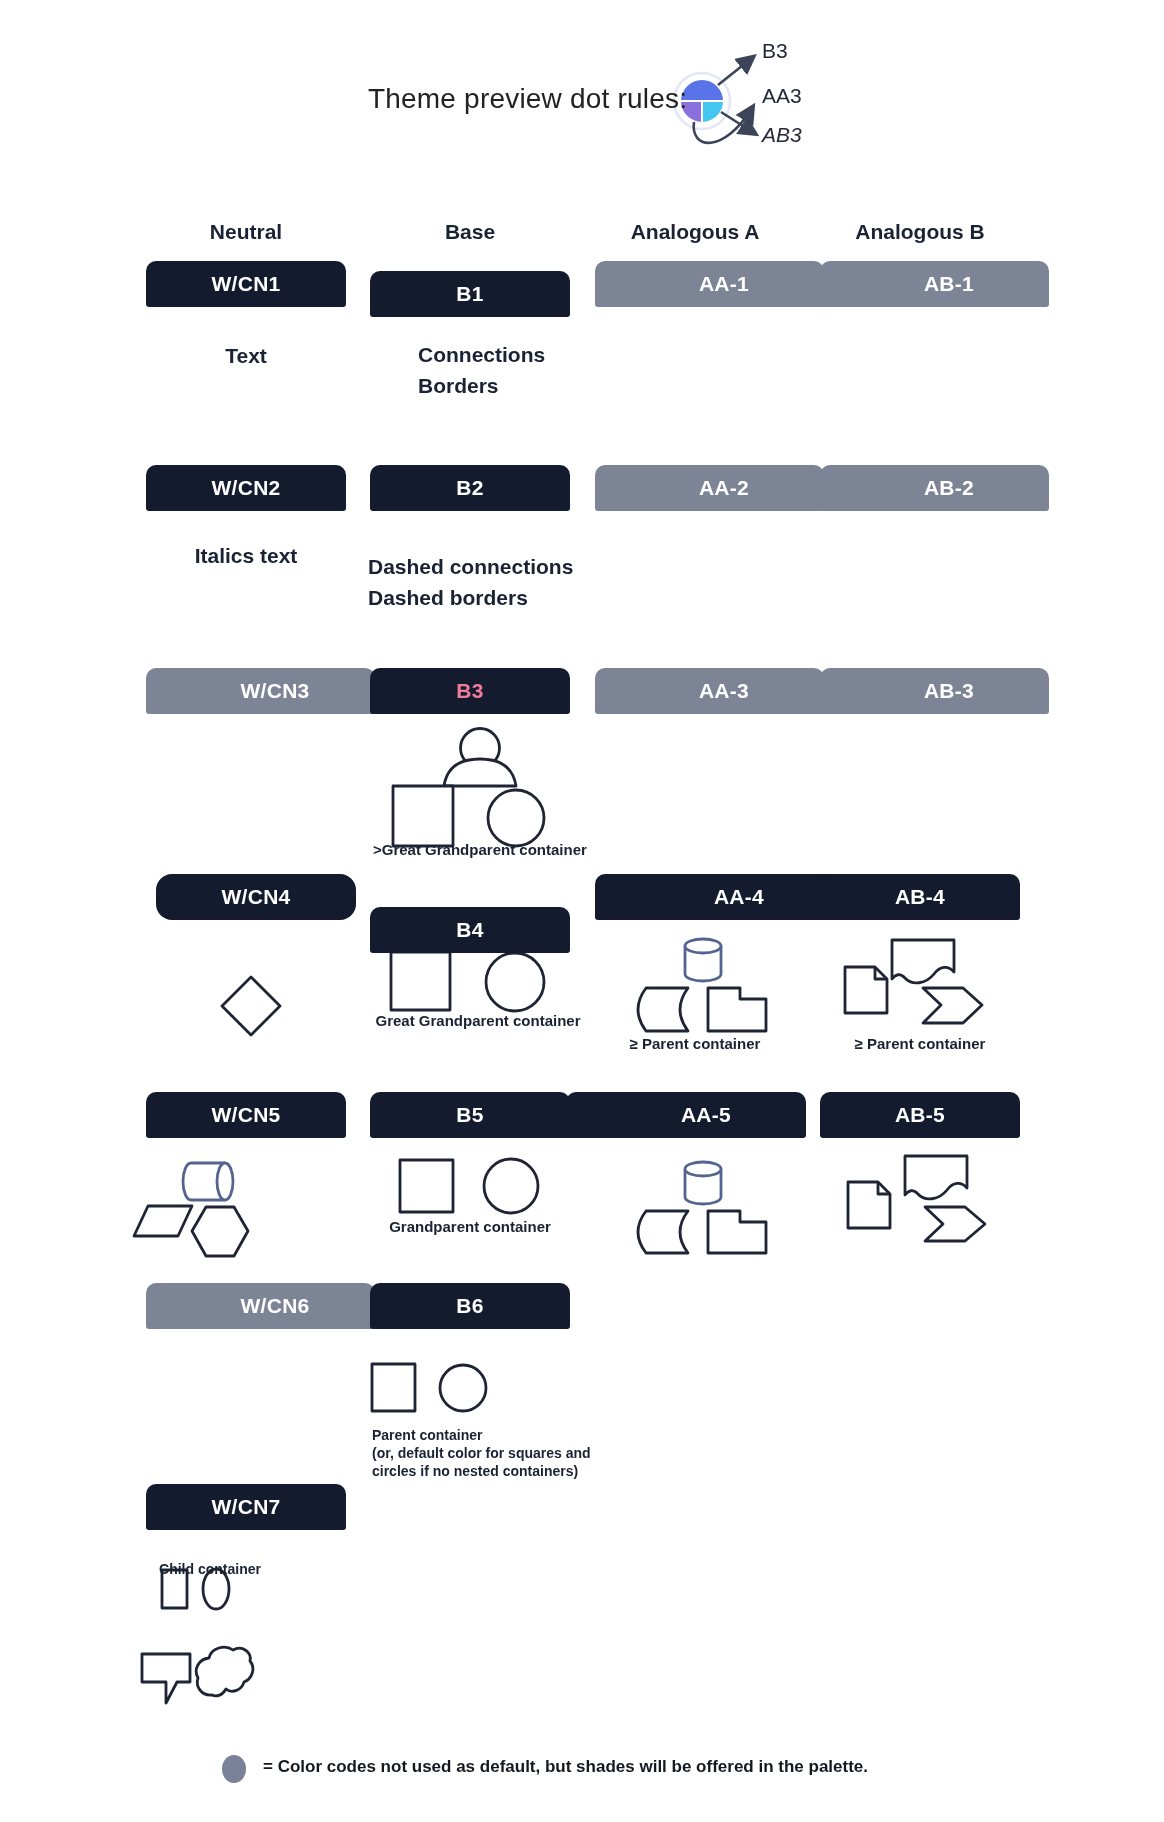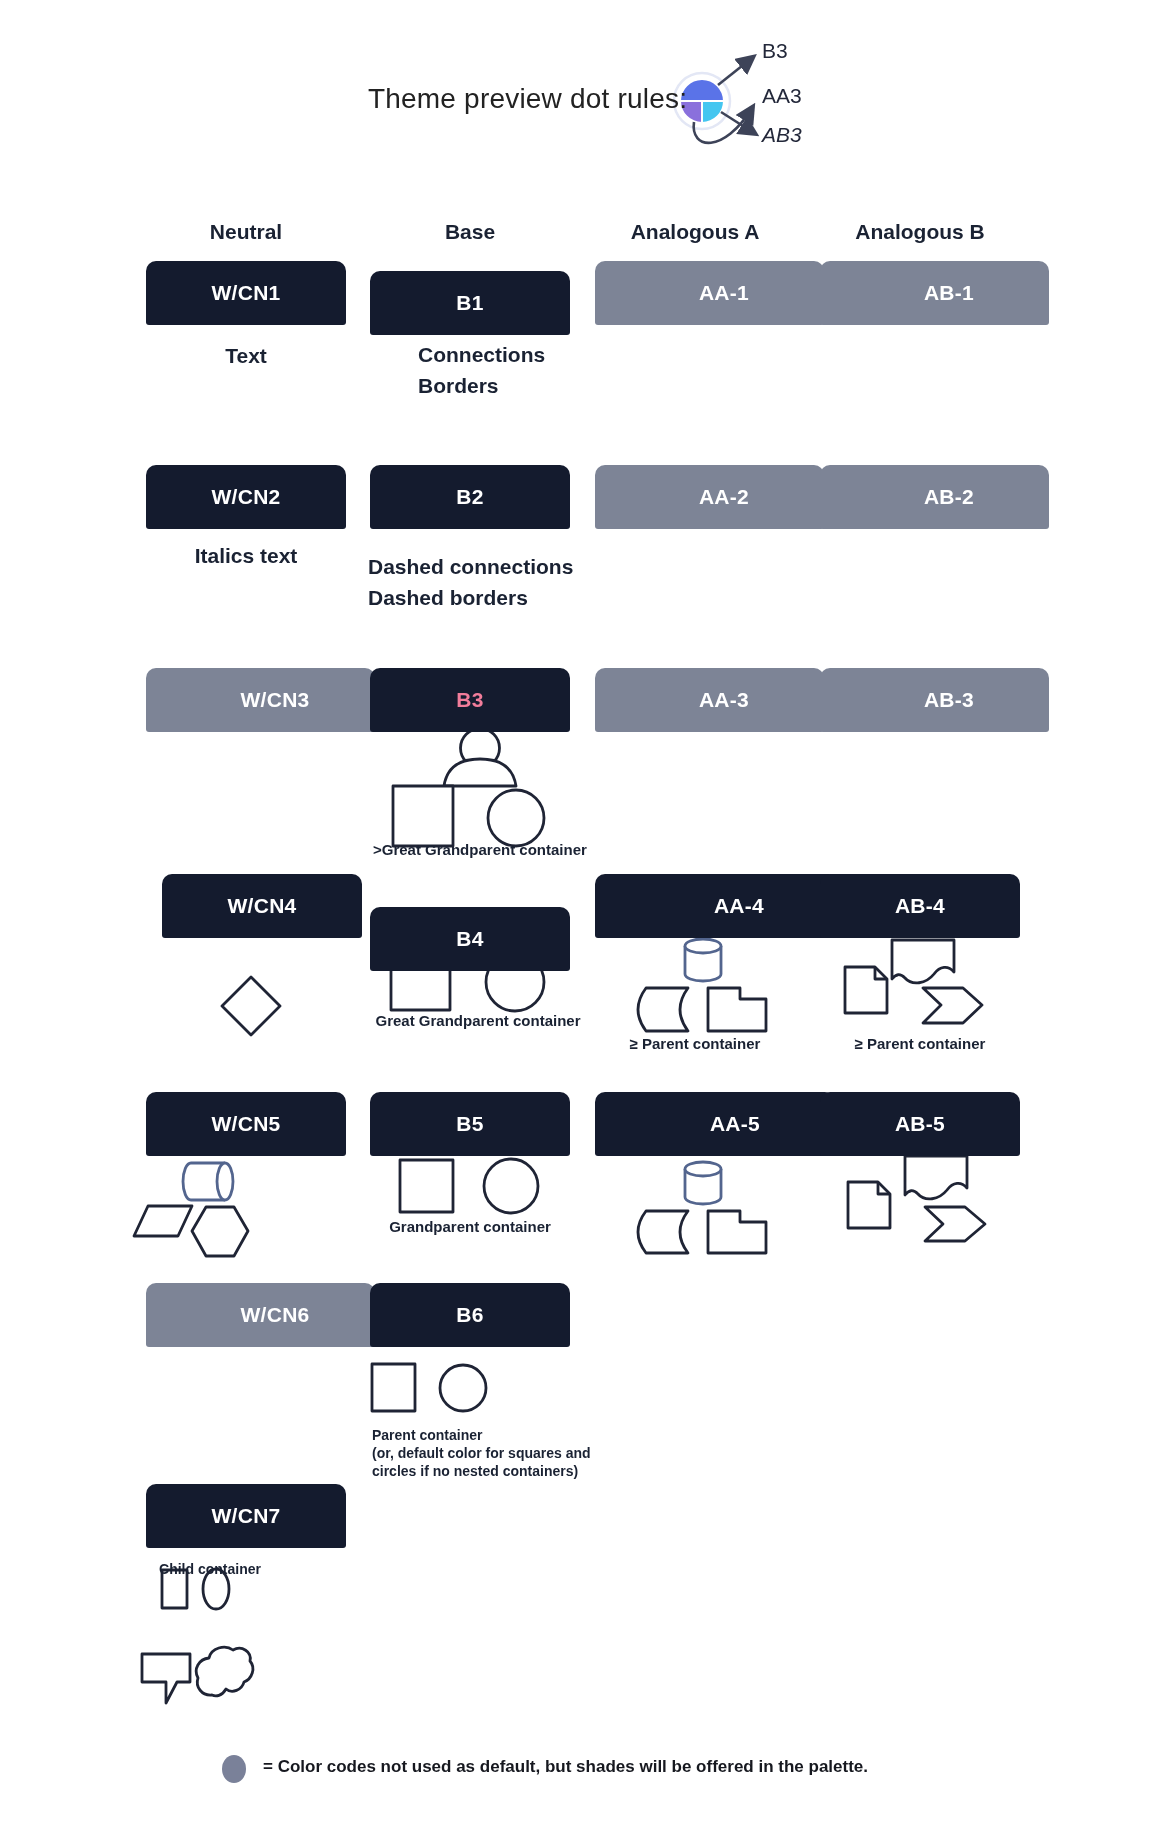--- a/index.html
+++ b/index.html
@@ -2,21 +2,21 @@
 <html><head>
 <meta charset="utf-8">
 <style>
   html,body{margin:0;padding:0;background:#fff;}
   #canvas{position:relative;width:1164px;height:1822px;background:#FFFFFF;overflow:hidden;
           font-family:"Liberation Sans",sans-serif;}
   #shape-layer{position:absolute;left:0;top:0;width:1164px;height:1822px;}
   .title{position:absolute;left:368px;top:83px;font-size:28px;color:#222;letter-spacing:.2px;}
   .dlabel{position:absolute;left:762px;font-size:21px;color:#23283A;line-height:1.1;}
   .hdr{position:absolute;width:200px;text-align:center;top:220px;font-size:21px;font-weight:bold;color:#1A2233;}
-  .sw{position:absolute;width:200px;height:64px;border-radius:10px 10px 3px 3px;
+  .sw{position:absolute;width:200px;height:46px;border-radius:10px 10px 3px 3px;
       display:flex;align-items:center;justify-content:center;
       font-size:21px;font-weight:bold;color:#FFFFFF;letter-spacing:.3px;}
   .sw-dark{background:#141B2E;}
   .sw-gray{background:#7D8496;padding-left:29px;}
   .sw-accent{color:#F27D9B;}
   .cap{position:absolute;font-weight:bold;color:#1A2233;white-space:nowrap;line-height:1.15;}
   .cap-lg{font-size:21px;}
   .cap-sm{font-size:15px;}
   .cap-xs{font-size:14px;margin-top:8px;}
   .ctr{text-align:center;}
@@ -129,31 +129,31 @@
   <div class="cap cap-lg ctr" style="left:146px;top:544px;width:200px;">Italics text</div>
   <div class="cap cap-lg" style="left:368px;top:555px;">Dashed connections</div>
   <div class="cap cap-lg" style="left:368px;top:586px;">Dashed borders</div>
 
   <div class="sw sw-gray" style="left:146px;top:668px;">W/CN3</div>
   <div class="sw sw-dark sw-accent" style="left:370px;top:668px;">B3</div>
   <div class="sw sw-gray" style="left:595px;top:668px;">AA-3</div>
   <div class="sw sw-gray" style="left:820px;top:668px;">AB-3</div>
   <div class="cap cap-sm ctr" style="left:373px;top:841px;width:210px;">&gt;Great Grandparent container</div>
 
-  <div class="sw sw-dark" style="left:162px;top:874px;">W/CN4</div>
+  <div class="sw sw-dark" style="left:156px;top:874px;border-radius:16px;">W/CN4</div>
   <div class="sw sw-dark" style="left:370px;top:874px;margin-top:33px;">B4</div>
   <div class="sw sw-dark" style="left:595px;top:874px;padding-left:44px;">AA-4</div>
   <div class="sw sw-dark" style="left:820px;top:874px;">AB-4</div>
   <div class="cap cap-sm ctr" style="left:373px;top:1012px;width:210px;">Great Grandparent container</div>
   <div class="cap cap-sm ctr" style="left:595px;top:1035px;width:200px;">≥ Parent container</div>
   <div class="cap cap-sm ctr" style="left:820px;top:1035px;width:200px;">≥ Parent container</div>
 
   <div class="sw sw-dark" style="left:146px;top:1092px;">W/CN5</div>
   <div class="sw sw-dark" style="left:370px;top:1092px;">B5</div>
-  <div class="sw sw-dark" style="left:595px;top:1092px;padding-left:40px;">AA-5</div>
+  <div class="sw sw-dark" style="left:566px;top:1092px;padding-left:40px;">AA-5</div>
   <div class="sw sw-dark" style="left:820px;top:1092px;">AB-5</div>
   <div class="cap cap-sm ctr" style="left:370px;top:1218px;width:200px;">Grandparent container</div>
 
   <div class="sw sw-gray" style="left:146px;top:1283px;">W/CN6</div>
   <div class="sw sw-dark" style="left:370px;top:1283px;">B6</div>
   <div class="cap cap-xs" style="left:372px;top:1419px;">Parent container</div>
   <div class="cap cap-xs" style="left:372px;top:1437px;">(or, default color for squares and</div>
   <div class="cap cap-xs" style="left:372px;top:1455px;">circles if no nested containers)</div>
 
   <div class="sw sw-dark" style="left:146px;top:1484px;">W/CN7</div>

